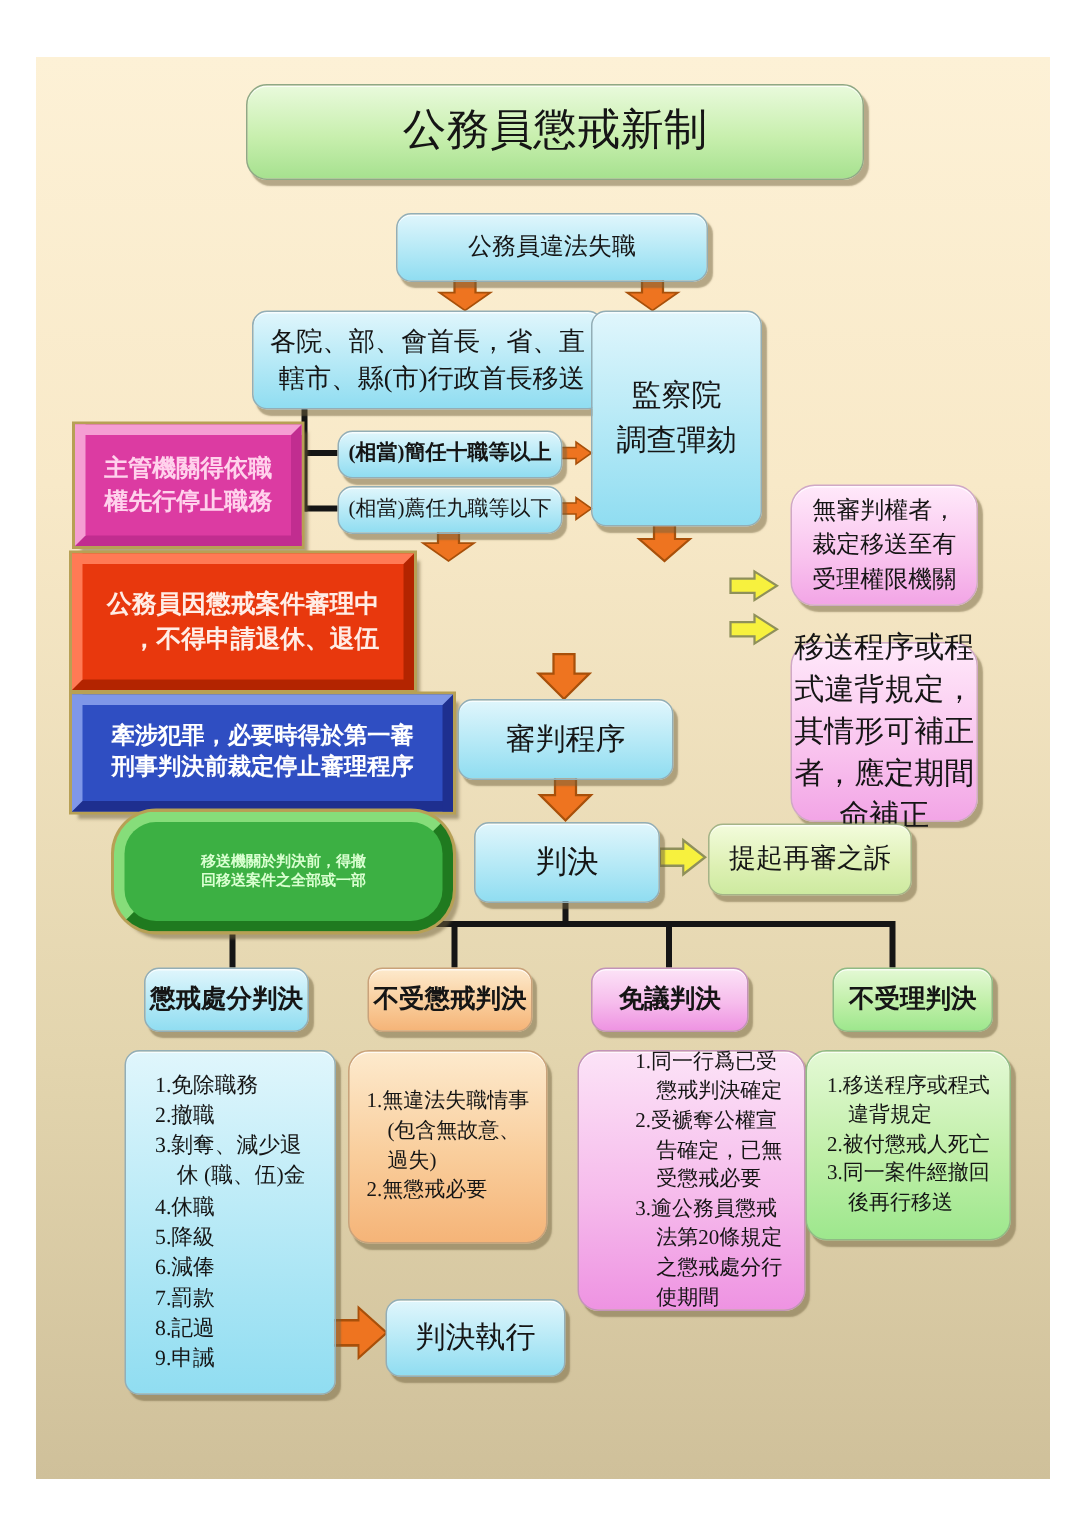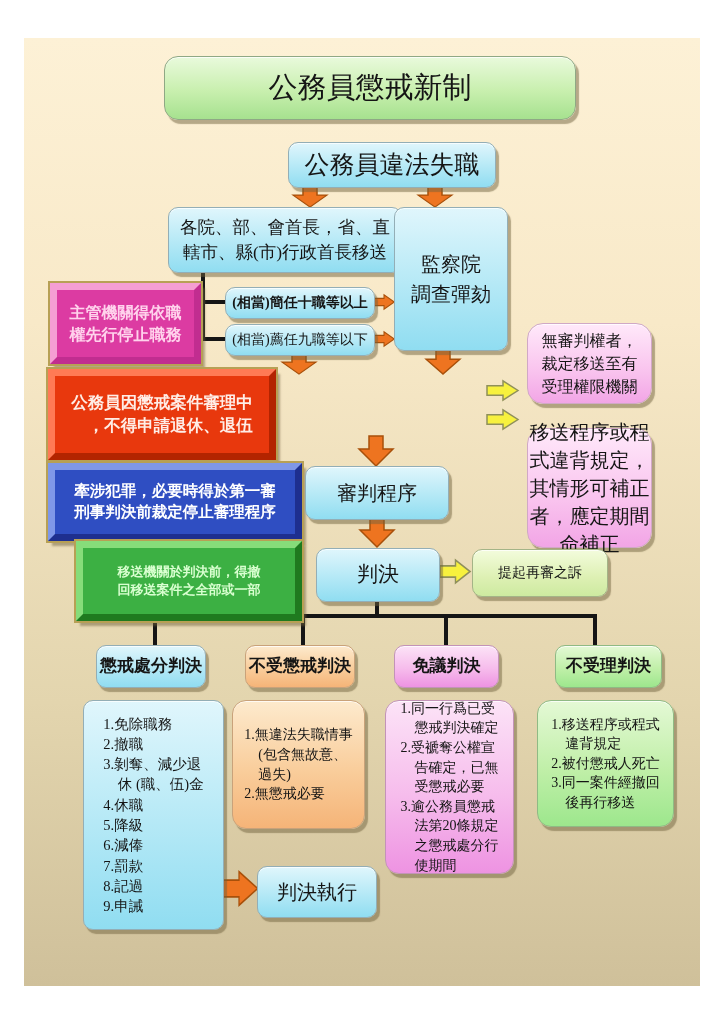--- a/index.html
+++ b/index.html
@@ -84,23 +84,23 @@
   <svg class="arr" style="left:440px;top:559px;" width="31" height="25" viewBox="0 0 32 22" preserveAspectRatio="none">
     <polygon points="0,6 16,6 16,1 31,11 16,21 16,16 0,16" stroke="#8f905a" stroke-width="1.5" fill="#f7f13e"></polygon>
     </svg>
 
   <svg class="arr" style="left:219px;top:870px;" width="40" height="37" viewBox="0 0 32 22" preserveAspectRatio="none">
     <polygon points="0,6 16,6 16,1 31,11 16,21 16,16 0,16" stroke="#a8500a" stroke-width="1" fill="#ee7420"></polygon>
     </svg>
 
   <div class="box titlebox" style="left:164px;top:56px;width:410px;height:62px;font-size:29px;">公務員懲戒新制</div>
 
-  <div class="box cyan" style="left:264px;top:142px;width:206px;height:44px;font-size:25px;margin-left:24px;">公務員違法失職</div>
+  <div class="box cyan" style="left:264px;top:142px;width:206px;height:44px;font-size:16px;">公務員違法失職</div>
 
-  <div class="box cyan" style="left:168px;top:207px;width:232px;height:64px;font-size:17.5px;line-height:1.45;">各院、部、會首長，省、直
+  <div class="box cyan" style="left:168px;top:207px;width:232px;height:64px;font-size:17.5px;line-height:1.45;text-align:right;">各院、部、會首長，省、直
 轄市、縣(市)行政首長移送</div>
 
   <div class="box cyan" style="left:394px;top:207px;width:112px;height:142px;font-size:20px;line-height:1.5;">監察院
 調查彈劾</div>
 
   <div class="box cyan" style="left:225px;top:287px;width:148px;height:30px;font-size:14px;font-weight:bold;">(相當)簡任十職等以上</div>
 
   <div class="box cyan" style="left:225px;top:324px;width:148px;height:30px;font-size:14px;font-weight:normal;">(相當)薦任九職等以下</div>
 
   <div class="note3d suspend3d" style="left:50px;top:283px;width:137px;height:67px;font-size:16px;">主管機關得依職
@@ -118,26 +118,26 @@
 式違背規定，
 其情形可補正
 者，應定期間
 命補正</div>
 
   <div class="note3d blue3d" style="left:48px;top:463px;width:240px;height:64px;font-size:15.5px;">牽涉犯罪，必要時得於第一審
 刑事判決前裁定停止審理程序</div>
 
   <div class="box cyan" style="left:305px;top:466px;width:142px;height:52px;font-size:20px;">審判程序</div>
 
-  <div class="note3d green3d" style="left:76px;top:541px;width:212px;height:66px;font-size:13px;">移送機關於判決前，得撤
+  <div class="note3d green3d" style="left:76px;top:541px;width:212px;height:66px;font-size:10px;border-radius:28px;">移送機關於判決前，得撤
 回移送案件之全部或一部</div>
 
   <div class="box cyan" style="left:316px;top:548px;width:122px;height:52px;font-size:21px;">判決</div>
 
-  <div class="box lightgreen" style="left:472px;top:549px;width:134px;height:46px;font-size:14px;">提起再審之訴</div>
+  <div class="box lightgreen" style="left:472px;top:549px;width:134px;height:46px;font-size:18px;">提起再審之訴</div>
 
   <div class="box cyan hdr" style="left:96px;top:645px;width:108px;height:41px;font-size:17px;">懲戒處分判決</div>
   <div class="box orangeb hdr" style="left:245px;top:645px;width:108px;height:41px;font-size:17px;">不受懲戒判決</div>
   <div class="box pinkb hdr" style="left:394px;top:645px;width:103px;height:41px;font-size:17px;">免議判決</div>
   <div class="box greenb hdr" style="left:543px;top:645px;width:105px;height:41px;font-size:17px;">不受理判決</div>
 
   <div class="box cyan list" style="left:83px;top:700px;width:139px;height:228px;font-size:14.5px;">
     <span class="items">1.免除職務
 2.撤職
 3.剝奪、減少退
@@ -148,21 +148,21 @@
 7.罰款
 8.記過
 9.申誡</span>
   </div>
   <div class="box orangeb list" style="left:232px;top:700px;width:131px;height:127px;font-size:14px;border-radius:14px;">
     <span class="items">1.無違法失職情事
 　(包含無故意、
 　過失)
 2.無懲戒必要</span>
   </div>
-  <div class="box pinkb list" style="left:385px;top:700px;width:127px;height:172px;font-size:14px;border-radius:14px;">
+  <div class="box pinkb list" style="left:385px;top:700px;width:127px;height:172px;font-size:14px;border-radius:14px;padding-left:23px;">
     <span class="items">1.同一行爲已受
 　懲戒判決確定
 2.受褫奪公權宣
 　告確定，已無
 　受懲戒必要
 3.逾公務員懲戒
 　法第20條規定
 　之懲戒處分行
 　使期間</span>
   </div>

